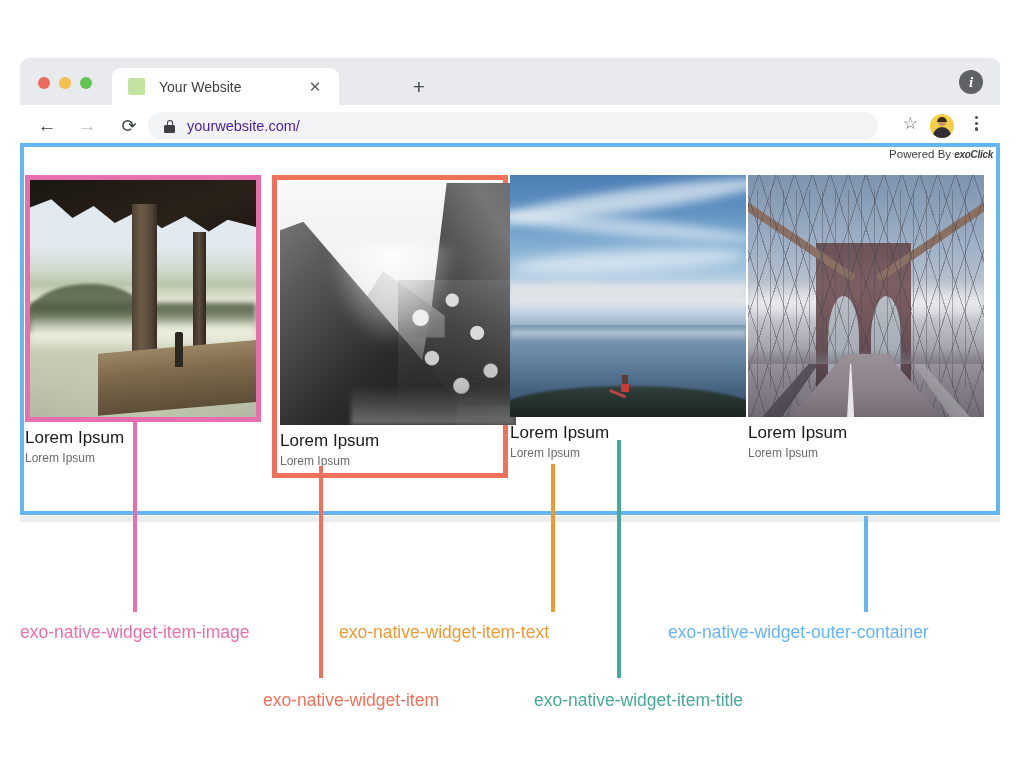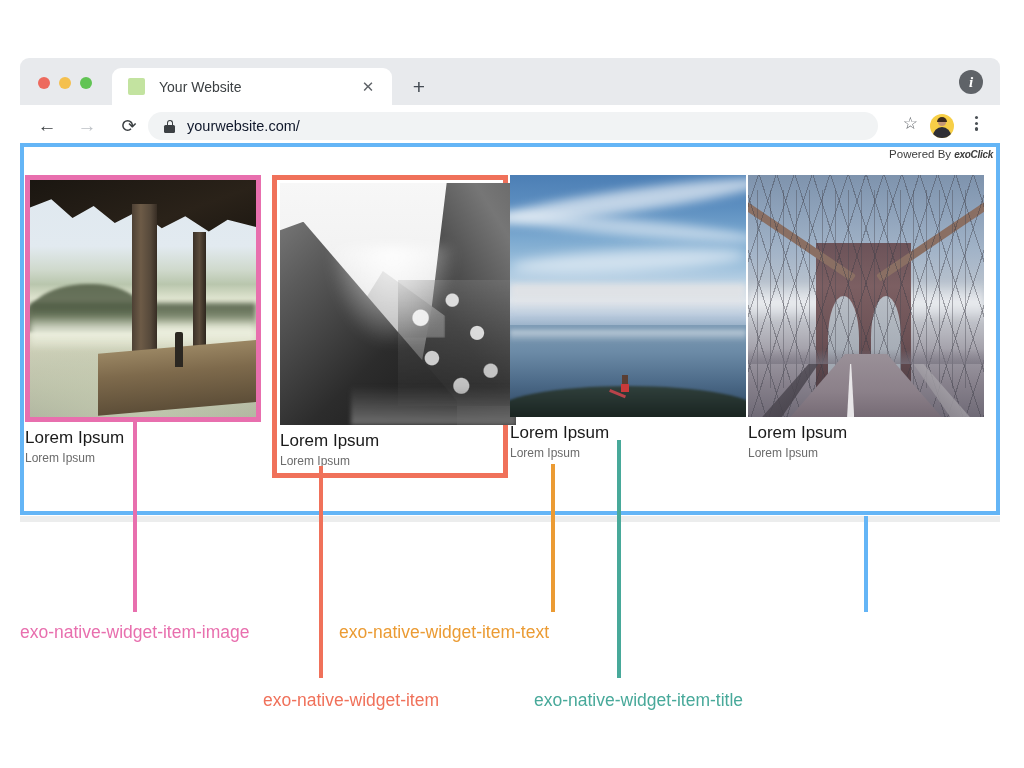--- a/index.html
+++ b/index.html
@@ -21,21 +21,21 @@
   }
   .tabstrip { position: relative; height: 47px; }
   .lights { position: absolute; left: 18px; top: 19px; display: flex; gap: 9px; }
   .light { width: 12px; height: 12px; border-radius: 50%; }
   .l-red { background: #ed6a5e; }
   .l-yellow { background: #f4c04e; }
   .l-green { background: #61c454; }
 
   .tab {
     position: absolute; left: 92px; top: 10px;
-    width: 280px; height: 37px;
+    width: 227px; height: 37px;
     background: #ffffff;
     border-radius: 9px 9px 0 0;
     display: flex; align-items: center;
   }
   .tab-favicon {
     width: 17px; height: 17px; margin-left: 16px;
     background: #c3e3a0; border-radius: 2px;
   }
   .tab-title {
     margin-left: 14px; font-size: 14px; color: #3c4043;
@@ -83,21 +83,21 @@
   .lock-icon { margin-left: 16px; width: 11px; height: 13px; position: relative; }
   .lock-body {
     position: absolute; bottom: 0; left: 0; width: 11px; height: 8px;
     background: #3c4043; border-radius: 1.5px;
   }
   .lock-shackle {
     position: absolute; top: 0; left: 2.5px; width: 6px; height: 6px;
     border: 1.7px solid #3c4043; border-bottom: none;
     border-radius: 3px 3px 0 0;
   }
-  .omnibox-url { margin-left: 12px; font-size: 14.5px; color: #0f172a; }
+  .omnibox-url { margin-left: 12px; font-size: 14.5px; color: #4c1d95; }
 
   .star-btn {
     position: absolute; right: 82px; top: 10px;
     font-size: 17px; color: #5f6368; line-height: 1;
   }
   .avatar {
     position: absolute; right: 46px; top: 9px;
     width: 24px; height: 24px; border-radius: 50%;
     background: #f7cf47; overflow: hidden;
   }
@@ -561,18 +561,19 @@
   <div class="leader v" style="left:551px; top:464px; height:148px; background:#eb9b33;"></div>
 
   <div class="leader v" style="left:617px; top:440px; height:238px; background:#48a99a;"></div>
 
   <div class="leader v" style="left:864px; top:516px; height:96px; background:#64b5f6;"></div>
 
   <div class="ann-label" style="left:20px; top:622px; color:#e86fae;">exo-native-widget-item-image</div>
 
   <div class="ann-label" style="left:339px; top:622px; color:#eb9b33;">exo-native-widget-item-text</div>
 
+  <div class="ann-label" style="left:668px; top:622px; color:#64b5f6;">exo-native-widget-outer-container</div>
 
   <div class="ann-label" style="left:534px; top:690px; color:#48a99a;">exo-native-widget-item-title</div>
 
   <div class="ann-label" style="left:263px; top:690px; color:#f0715a;">exo-native-widget-item</div>
 
 </div>
 
 </body></html>

